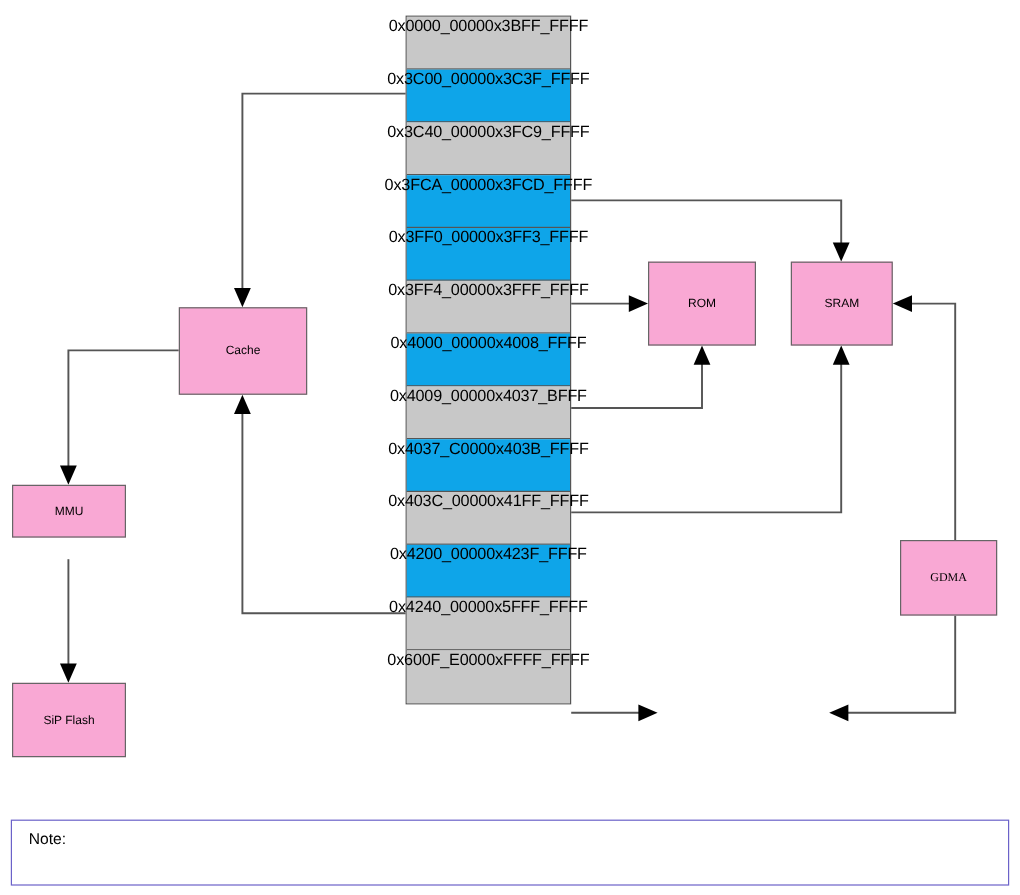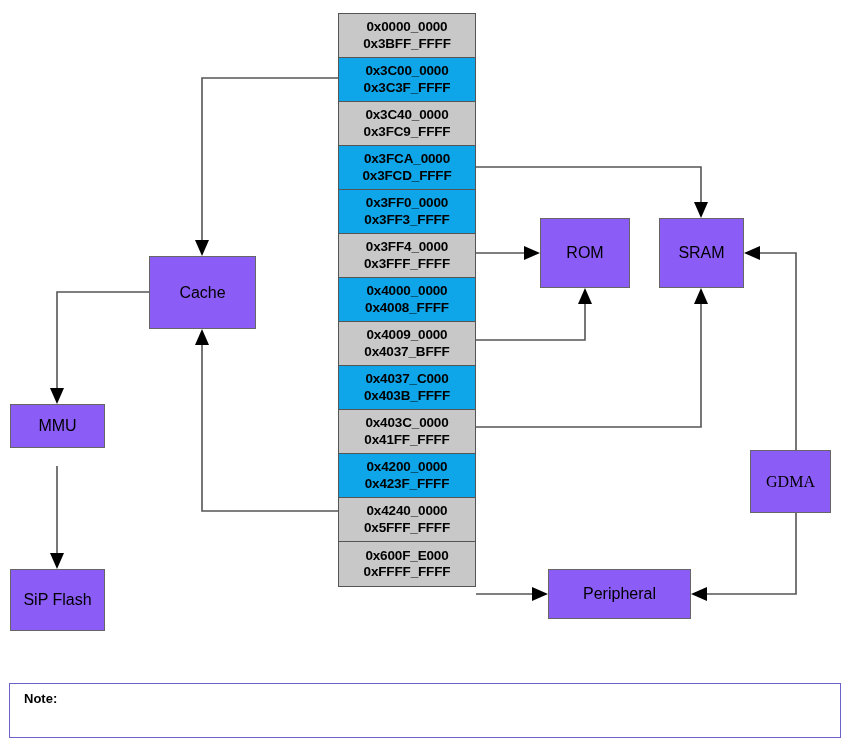--- a/index.html
+++ b/index.html
@@ -23,44 +23,43 @@
     top: 13px;
     width: 138px;
     border: 1px solid #555555;
     box-sizing: border-box;
   }
   .mem-row {
     height: 44px;
     box-sizing: border-box;
     border-bottom: 1px solid #555555;
     display: flex;
-    flex-direction: column;
-    align-items: center;
+    flex-direction: row;
+    align-items: flex-start;
     justify-content: center;
     line-height: 1.22;
     font-size: 13.5px;
     color: #000000;
     letter-spacing: -0.15px;
-    font-weight: bold;
   }
   .mem-row:last-child { border-bottom: none; }
   .mem-row.reserved { background: #c8c8c8; }
   .mem-row.usable   { background: #0ea5e9; }
   .mem-addr { display: block; white-space: nowrap; }
 
   
   .block {
     position: absolute;
     box-sizing: border-box;
     border: 1px solid #666666;
-    background: #8b5cf6;
+    background: #f9a8d4;
     display: flex;
     align-items: center;
     justify-content: center;
-    font-size: 16px;
+    font-size: 10px;
     color: #000000;
   }
   #block-cache      { left: 149px; top: 256px; width: 107px; height: 73px; }
   #block-mmu        { left: 10px;  top: 404px; width: 95px;  height: 44px; }
   #block-sipflash   { left: 10px;  top: 569px; width: 95px;  height: 62px; }
   #block-rom        { left: 540px; top: 218px; width: 90px;  height: 70px; }
   #block-sram       { left: 659px; top: 218px; width: 85px;  height: 70px; }
   #block-gdma       { left: 750px; top: 450px; width: 81px;  height: 63px; font-family: Liberation Serif, serif; }
   #block-peripheral { left: 548px; top: 569px; width: 143px; height: 50px; }
 
@@ -85,21 +84,21 @@
     top: 683px;
     width: 832px;
     height: 55px;
     box-sizing: border-box;
     border: 1.5px solid #6b62c9;
     background: #ffffff;
     padding: 7px 14px 0 14px;
   }
   #note-title {
     font-size: 13px;
-    font-weight: bold;
+    font-weight: normal;
     color: #000000;
     margin: 0 0 9px 0;
   }
   #note-text {
     font-size: 13px;
     color: #111111;
     margin: 0;
   }
 </style>
 </head>
@@ -209,21 +208,18 @@
   </div>
   <div class="block" id="block-rom">
     <span>ROM</span>
   </div>
   <div class="block" id="block-sram">
     <span>SRAM</span>
   </div>
   <div class="block" id="block-gdma">
     <span>GDMA</span>
   </div>
-  <div class="block" id="block-peripheral">
-    <span>Peripheral</span>
-  </div>
 
   <div id="note-box">
     <p id="note-title">Note:</p>
   </div>
 
 </div>
 
 </body></html>

